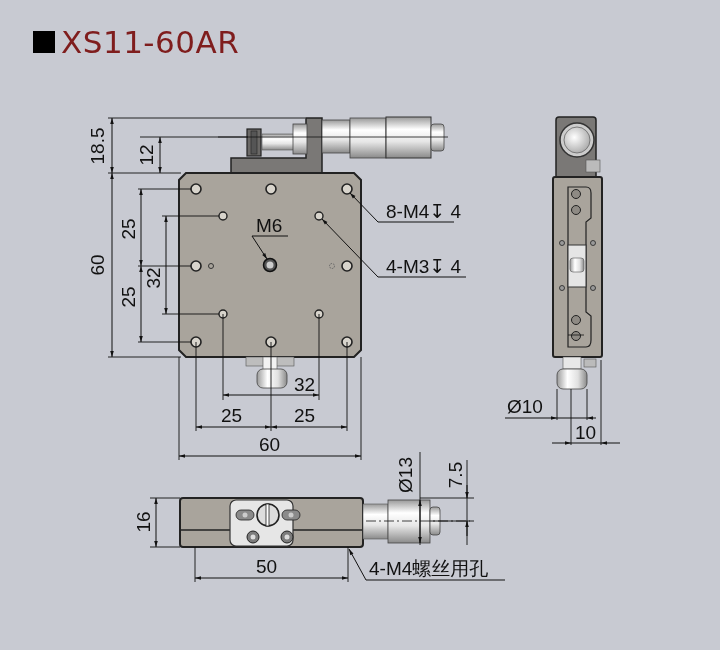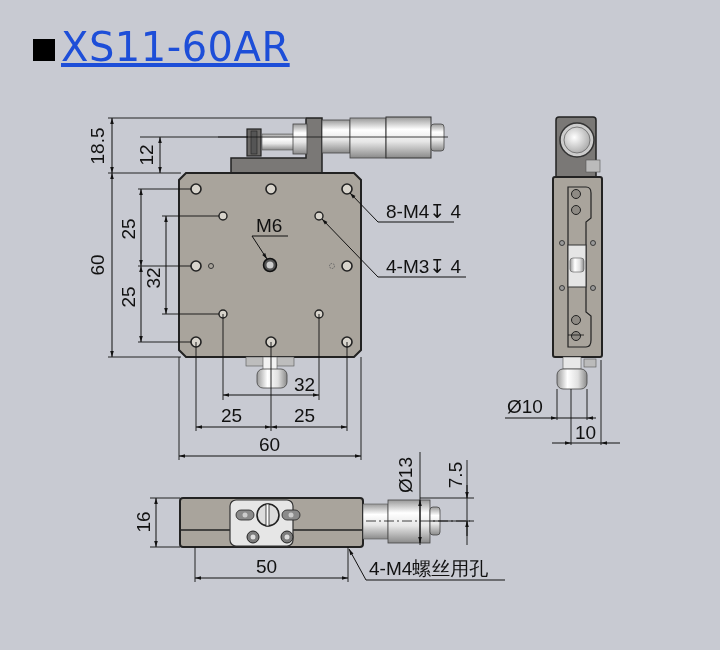--- a/index.html
+++ b/index.html
@@ -1,17 +1,17 @@
 <!DOCTYPE html>
 <html><head>
 <meta charset="utf-8">
 <style>
   html,body{margin:0;padding:0;}
   body{width:720px;height:650px;background:#c8cad2;position:relative;overflow:hidden;font-family:"Liberation Sans","DejaVu Sans",sans-serif;}
-  .title{position:absolute;left:33px;top:24px;font-size:40px;color:#1d4ed8;letter-spacing:0.5px;font-family:"DejaVu Sans",sans-serif;text-decoration:underline;}
+  .title{position:absolute;left:33px;top:24px;font-size:31px;color:#7f1d1d;letter-spacing:0.5px;font-family:"DejaVu Sans",sans-serif;}
   .title .sq{display:inline-block;width:22px;height:22px;background:#000;margin-right:6px;vertical-align:0px;}
   svg{position:absolute;left:0;top:0;}
   .dim{font-family:"Liberation Sans","DejaVu Sans",sans-serif;font-size:19px;fill:#111;}
   .lbl{font-family:"Liberation Sans","DejaVu Sans",sans-serif;font-size:19px;fill:#111;}
 </style>
 </head>
 <body>
 
 <div class="title"><span class="sq"></span><span>XS11-60AR</span></div>
 

